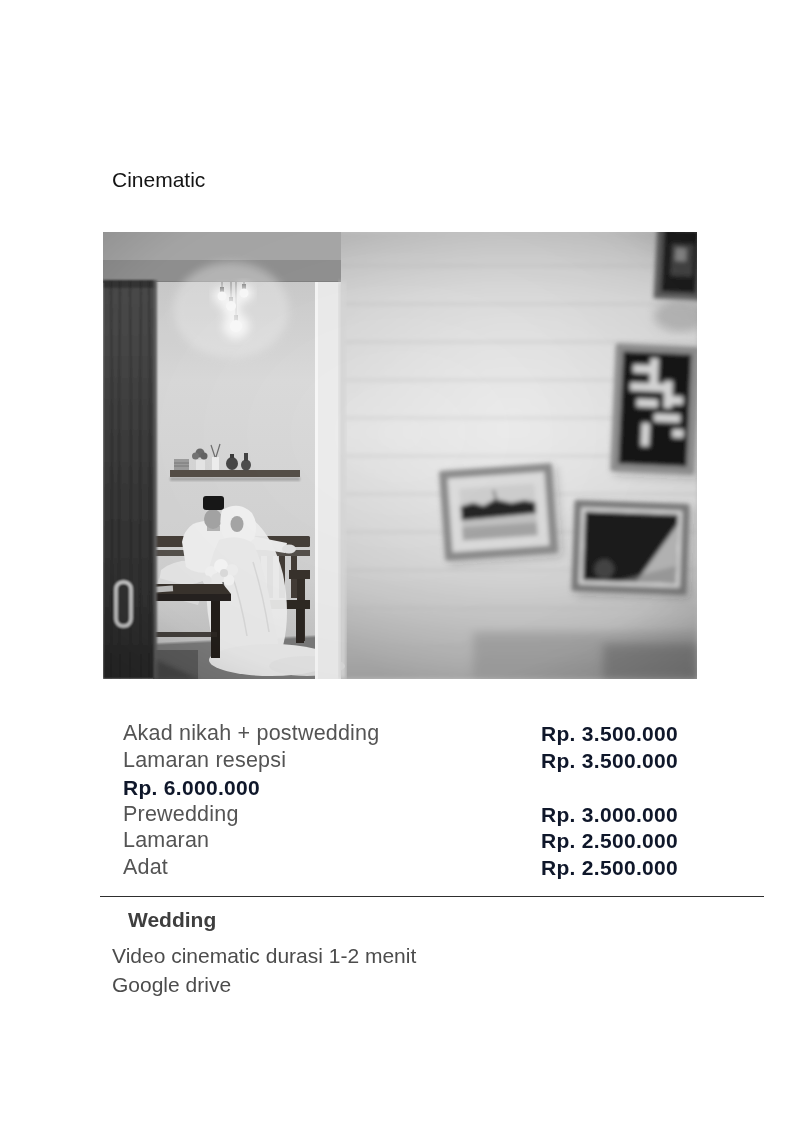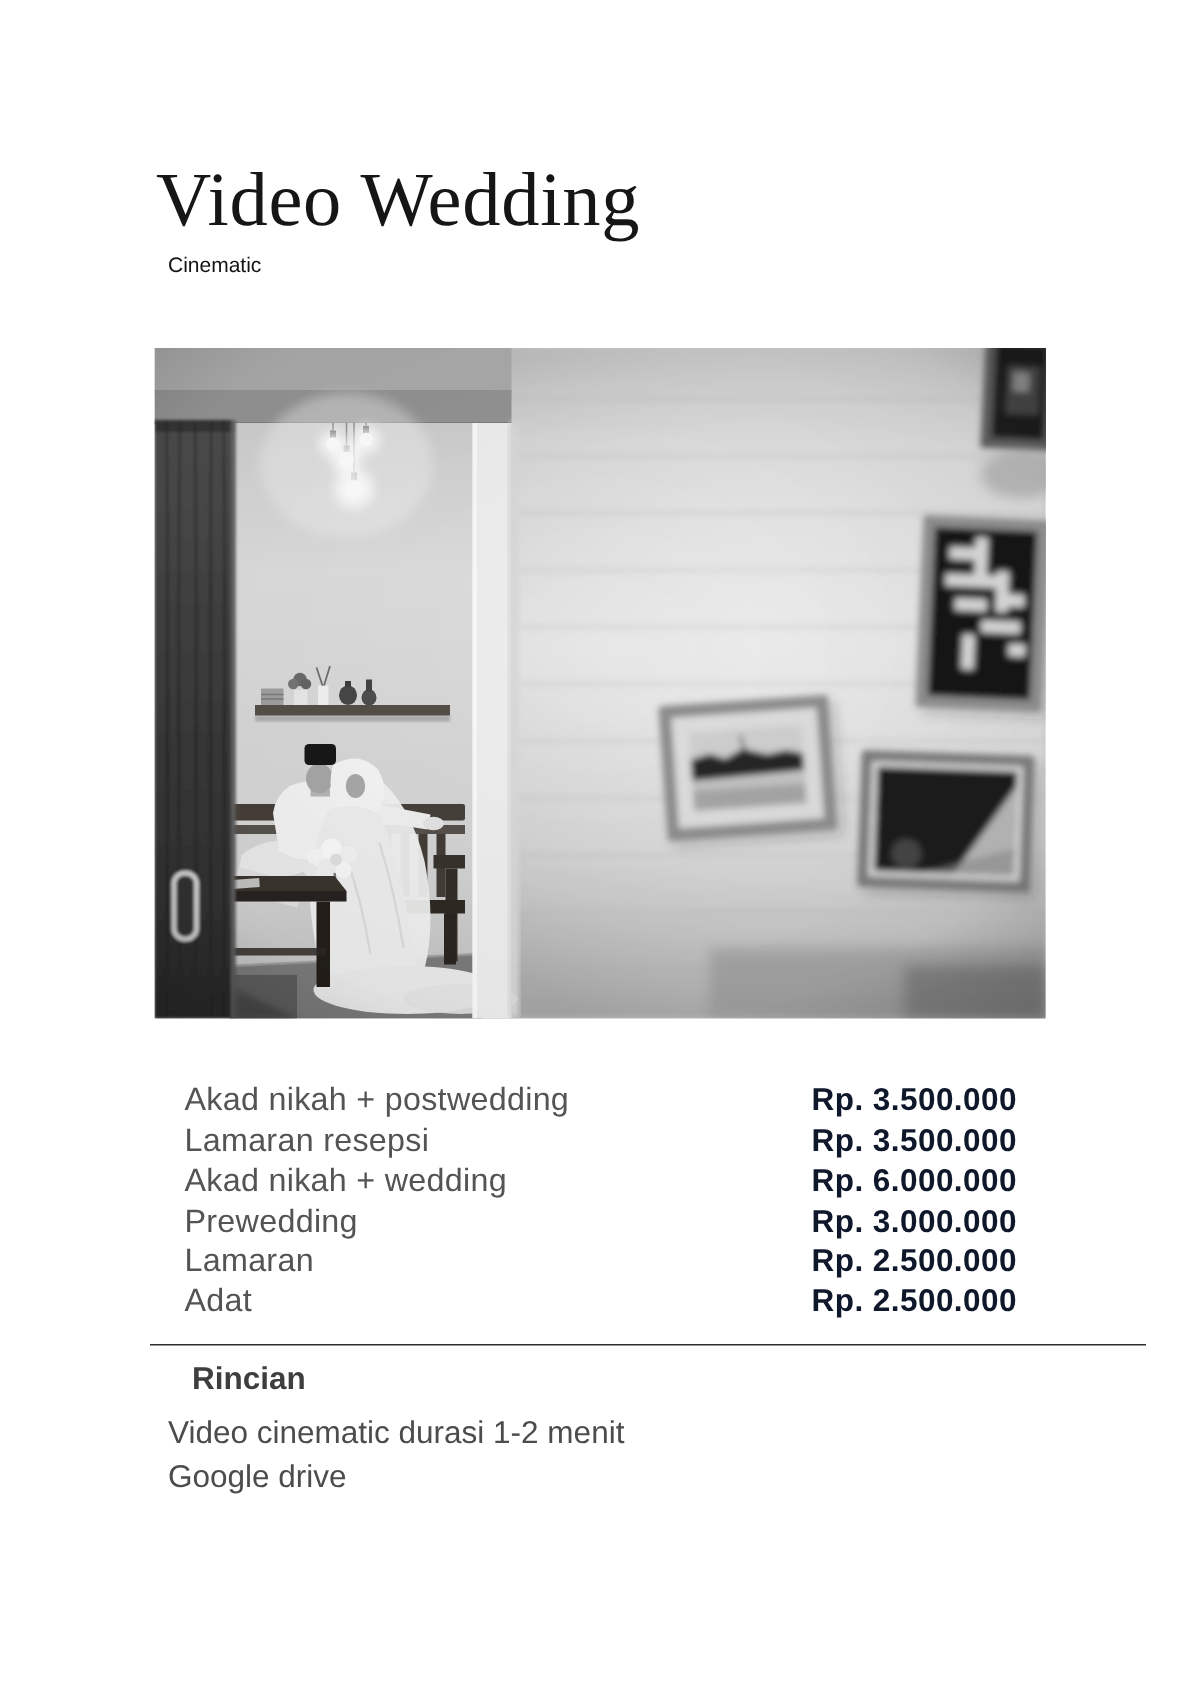--- a/index.html
+++ b/index.html
@@ -7,21 +7,21 @@
     position:relative; width:800px; height:1131px; background:#ffffff;
     overflow:hidden; font-family:"Liberation Sans", sans-serif;
   }
   .title {
     position:absolute; left:104px; top:106px;
     font-family:"Liberation Serif", serif; font-size:51px; line-height:1.1;
     color:#161616; letter-spacing:0.5px; font-weight:400;
   }
   .subtitle {
     position:absolute; left:112px; top:168px;
-    font-size:14px; color:#141414;
+    font-size:21px; color:#141414;
   }
   .photo-wrap {
     position:absolute; left:103px; top:232px; width:594px; height:447px;
   }
   .photo-wrap svg { display:block; width:100%; height:100%; }
   .price-list { position:absolute; left:123px; top:719px; width:555px; }
   .price-row {
     display:flex; justify-content:space-between; align-items:flex-end;
     height:26.9px;
   }
@@ -38,21 +38,20 @@
   .details-lines {
     position:absolute; left:112px; top:941px;
     font-size:21px; color:#4c4c4c; line-height:29px;
   }
 </style>
 </head>
 <body>
 
 <div class="page">
 
-  <div class="title">Video Wedding</div>
   <div class="subtitle">Cinematic</div>
 
   <div class="photo-wrap" role="img" aria-label="Black and white cinematic photo of a bride and groom in white seated on a wooden bench, seen through a doorway beside a dark sliding door; blurred white plank wall with framed pictures on the right">
     <svg viewBox="0 0 594 447" preserveAspectRatio="none">
       <defs>
         <linearGradient id="wallGrad" x1="0" y1="0" x2="0" y2="1">
           <stop offset="0" stop-color="#b5b5b5"></stop>
           <stop offset="0.15" stop-color="#d0d0d0"></stop>
           <stop offset="0.45" stop-color="#dedede"></stop>
           <stop offset="0.75" stop-color="#cccccc"></stop>
@@ -305,21 +304,20 @@
     <span class="price-label">Akad nikah + postwedding</span>
     <span class="price-value">Rp. 3.500.000</span>
   </div>
 
   <div class="price-row">
     <span class="price-label">Lamaran resepsi</span>
     <span class="price-value">Rp. 3.500.000</span>
   </div>
 
   <div class="price-row">
-    <span class="price-label">Akad nikah + wedding</span>
     <span class="price-value">Rp. 6.000.000</span>
   </div>
 
   <div class="price-row">
     <span class="price-label">Prewedding</span>
     <span class="price-value">Rp. 3.000.000</span>
   </div>
 
   <div class="price-row">
     <span class="price-label">Lamaran</span>
@@ -327,20 +325,20 @@
   </div>
 
   <div class="price-row">
     <span class="price-label">Adat</span>
     <span class="price-value">Rp. 2.500.000</span>
   </div>
 </div>
 
   <div class="divider"></div>
 
-  <div class="details-heading">Rincian</div>
+  <div class="details-heading">Wedding</div>
 
   <div class="details-lines">
     <div>Video cinematic durasi 1-2 menit</div>
     <div>Google drive</div>
   </div>
 
 </div>
 
 </body></html>

